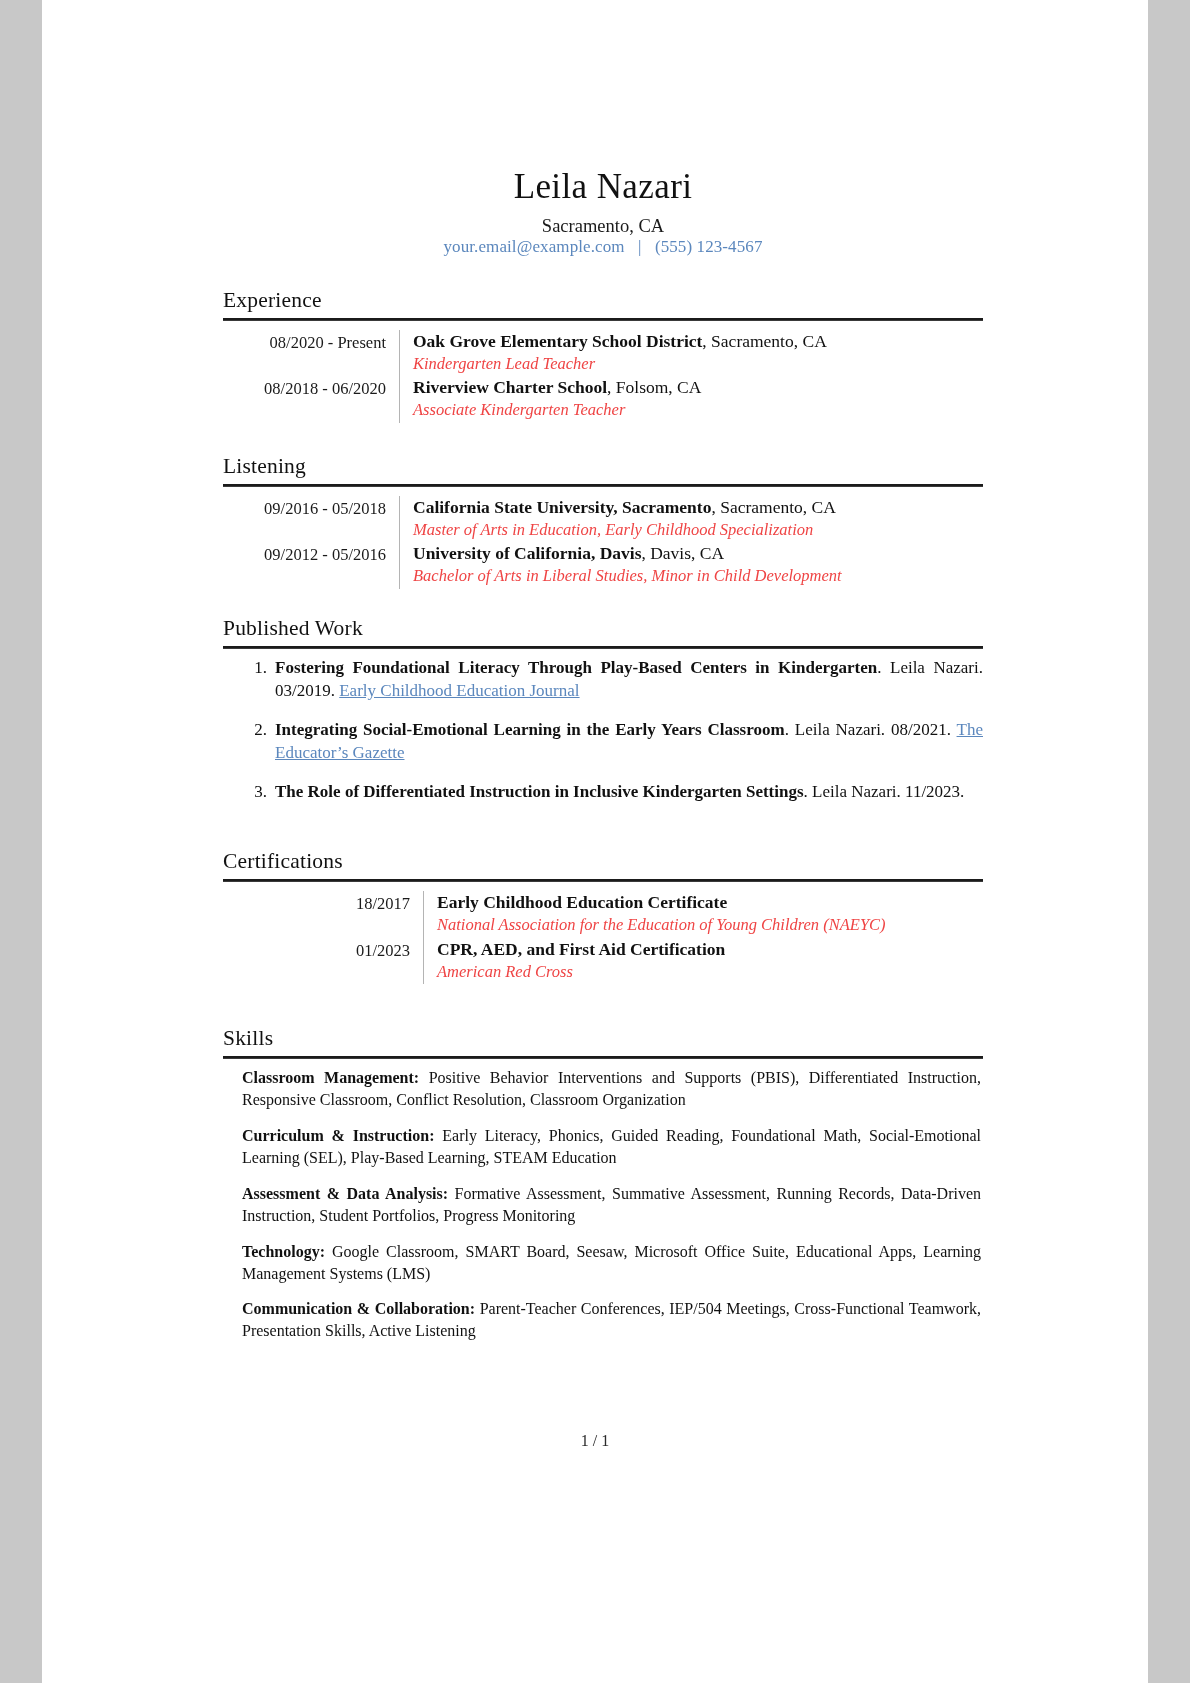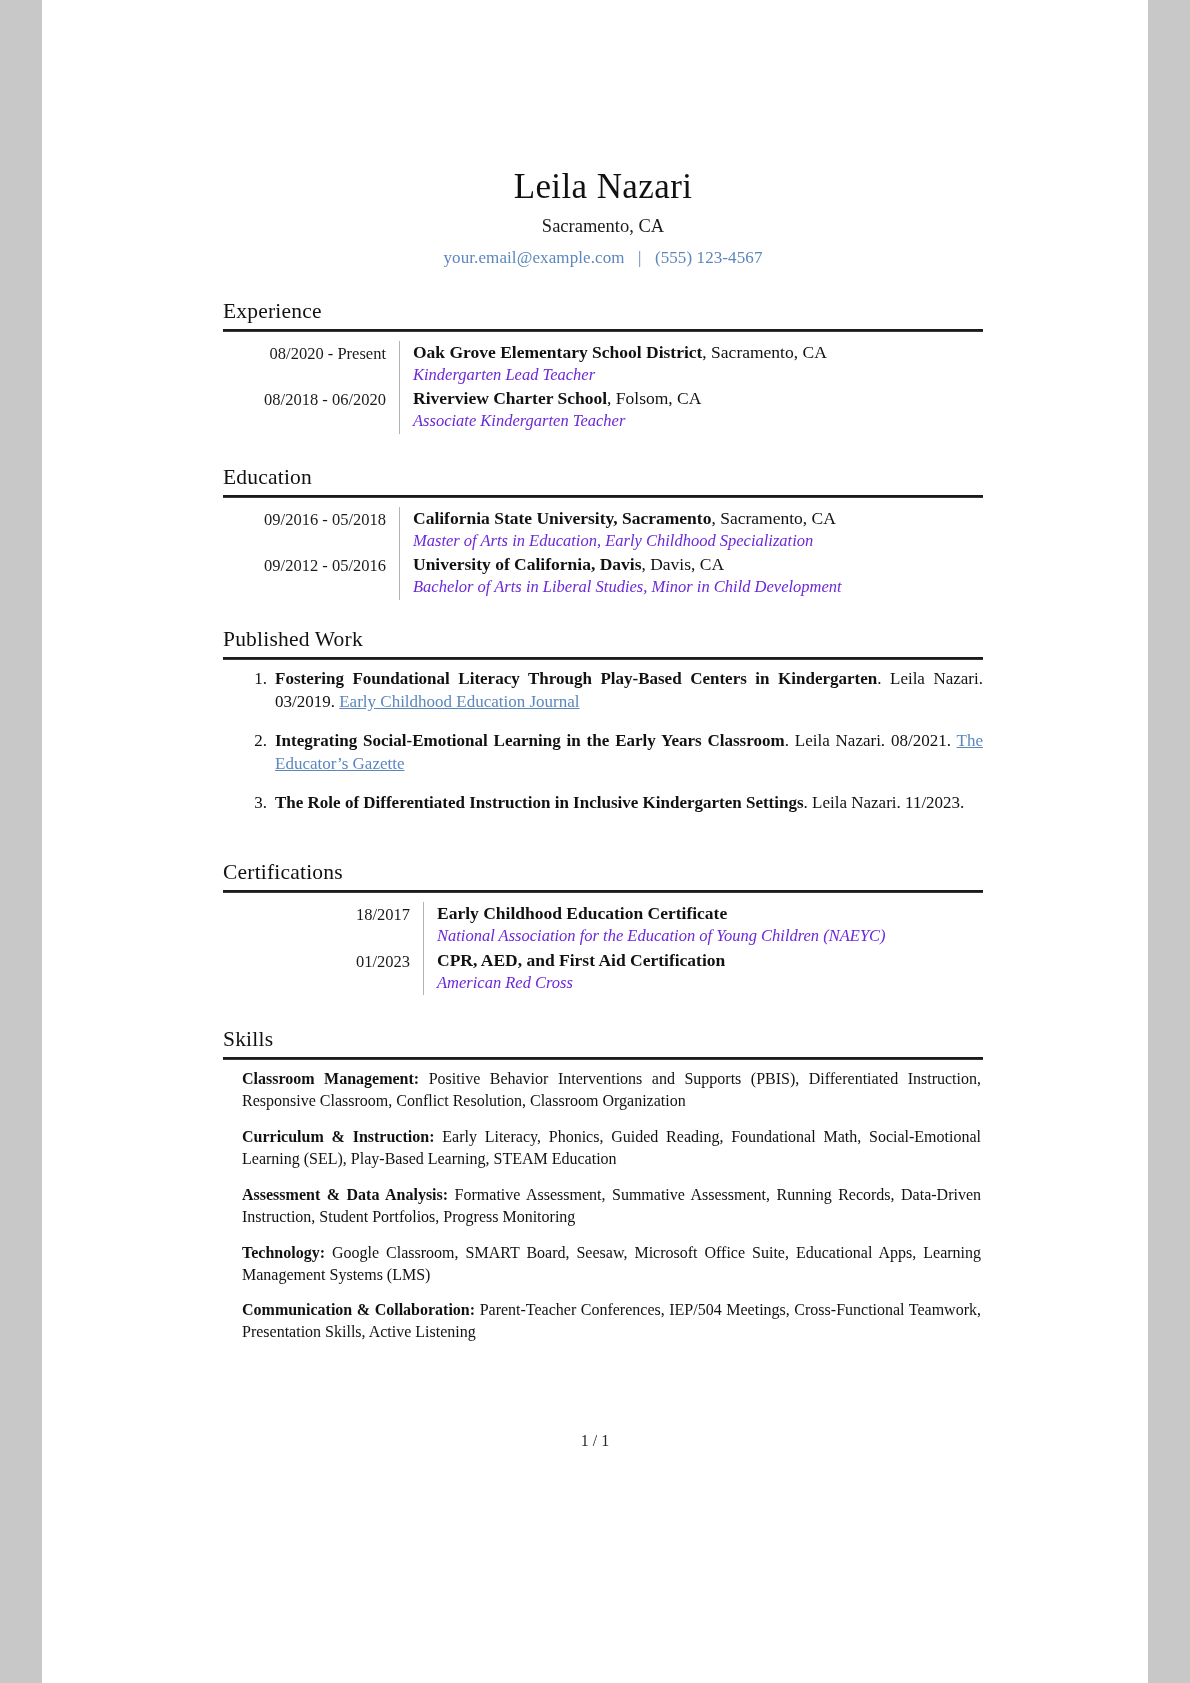--- a/index.html
+++ b/index.html
@@ -34,21 +34,20 @@
     color:#111;
     line-height:1.1;
   }
   .hdr-loc {
     font-size:18.5px;
     color:#1a1a1a;
     margin-top:9px;
   }
   .hdr-contact {
     font-size:17px;
-    margin-top:11px;
     color:#5b87bd;
     letter-spacing:0.1px;
   }
   .hdr-contact a { color:#5b87bd; text-decoration:none; }
   .hdr-sep { color:#5b87bd; padding:0 9px; }
 
   
   .section { margin-top:31px; }
   .section.tight { margin-top:27px; }
   .sec-title {
@@ -87,21 +86,21 @@
   .entry-head {
     font-size:17.5px;
     color:#111;
     line-height:1.33;
   }
   .entry-head .org { font-weight:bold; }
   .entry-head .loc { font-weight:normal; }
   .entry-sub {
     font-size:16.5px;
     font-style:italic;
-    color:#6d28d9;
+    color:#ef4444;
     line-height:1.35;
   }
 
   
   .entry-date.cert { width:200px; flex:0 0 200px; }
 
   
   .pubs {
     padding-top:7px;
     list-style:none;
@@ -188,21 +187,21 @@
               <span class="org">Riverview Charter School</span><span class="loc">, Folsom, CA</span>
             </div>
             <div class="entry-sub">Associate Kindergarten Teacher</div>
           </div>
         </div>
 
       </div>
     </div>
 
     <div class="section">
-      <div class="sec-title">Education</div>
+      <div class="sec-title">Listening</div>
       <div class="sec-rule"></div>
       <div class="sec-body">
 
         <div class="entry">
           <div class="entry-date">09/2016 - 05/2018</div>
           <div class="entry-main">
             <div class="entry-head">
               <span class="org">California State University, Sacramento</span><span class="loc">, Sacramento, CA</span>
             </div>
             <div class="entry-sub">Master of Arts in Education, Early Childhood Specialization</div>
@@ -267,21 +266,21 @@
             <div class="entry-head">
               <span class="org">CPR, AED, and First Aid Certification</span>
             </div>
             <div class="entry-sub">American Red Cross</div>
           </div>
         </div>
 
       </div>
     </div>
 
-    <div class="section" style="margin-top:32px;">
+    <div class="section" style="margin-top:42px;">
       <div class="sec-title">Skills</div>
       <div class="sec-rule"></div>
       <div class="skills">
 
         <div class="skill"><span class="skill-cat">Classroom Management:</span><span> Positive Behavior Interventions and Supports (PBIS), Differentiated Instruction, Responsive Classroom, Conflict Resolution, Classroom Organization</span></div>
 
         <div class="skill"><span class="skill-cat">Curriculum &amp; Instruction:</span><span> Early Literacy, Phonics, Guided Reading, Foundational Math, Social-Emotional Learning (SEL), Play-Based Learning, STEAM Education</span></div>
 
         <div class="skill"><span class="skill-cat">Assessment &amp; Data Analysis:</span><span> Formative Assessment, Summative Assessment, Running Records, Data-Driven Instruction, Student Portfolios, Progress Monitoring</span></div>
 

